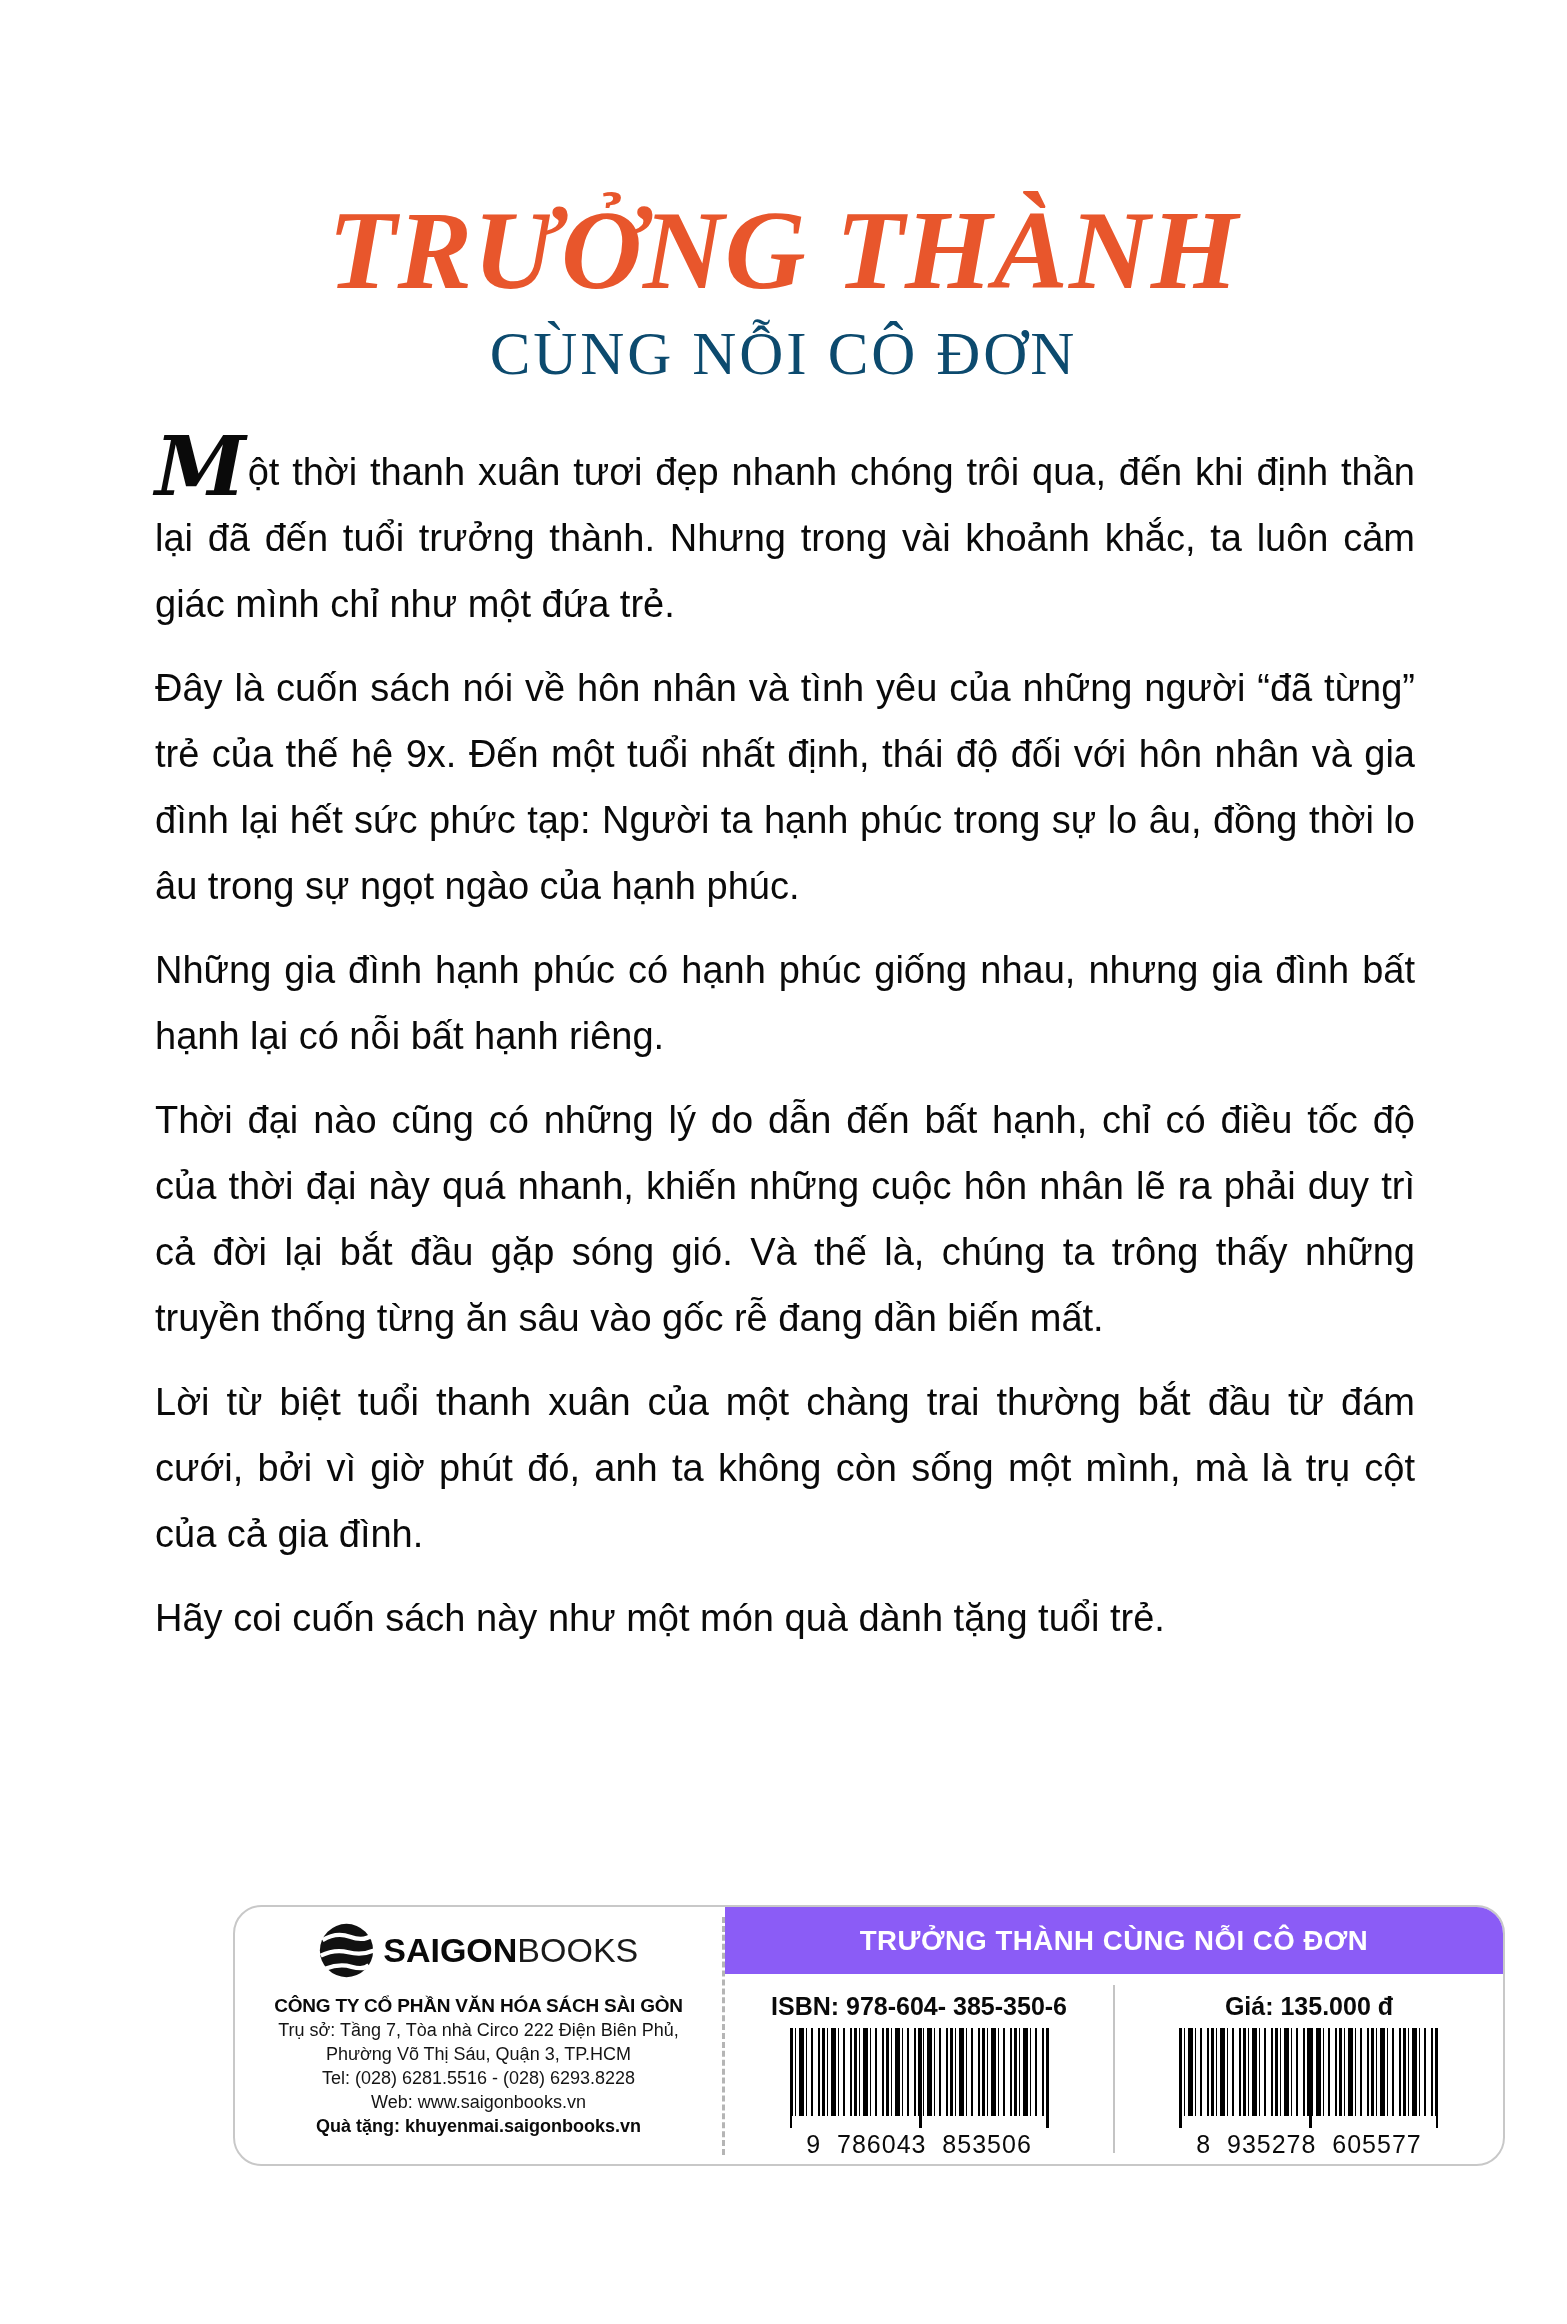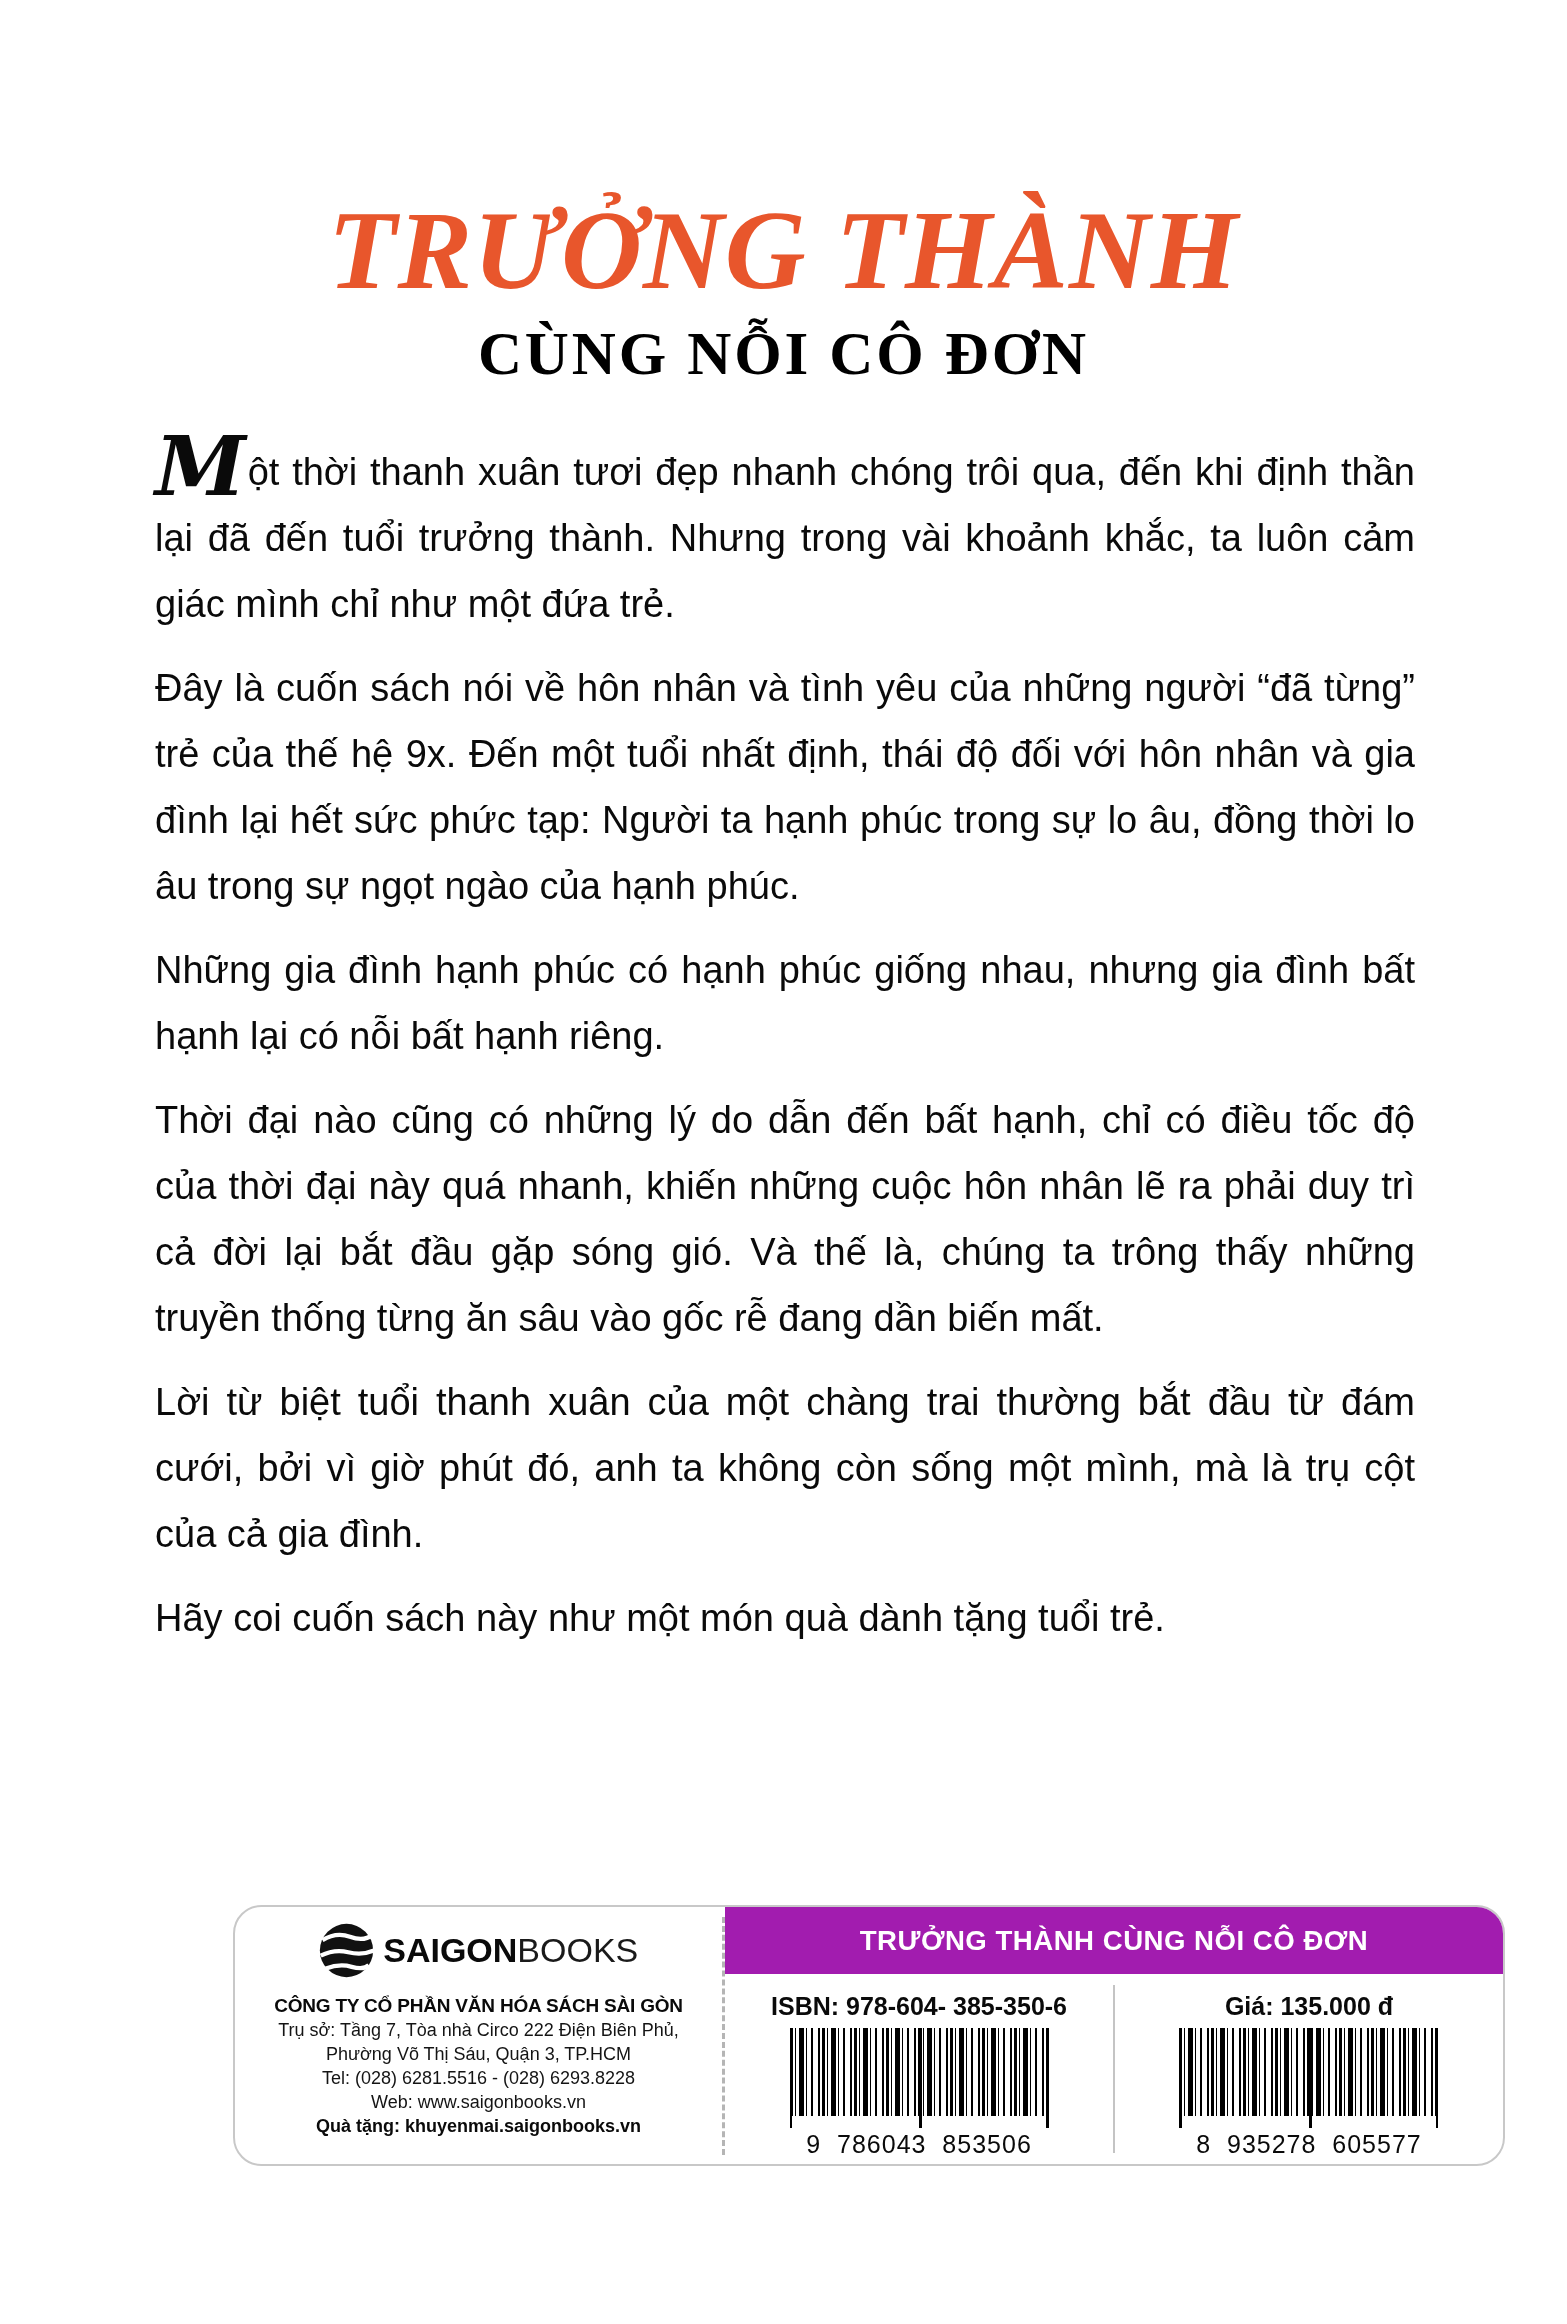--- a/index.html
+++ b/index.html
@@ -18,23 +18,23 @@
   .book-title{
     margin:0;
     font-family:"Liberation Serif","DejaVu Serif",serif;
     font-style:italic;font-weight:700;
     font-size:112px;line-height:1.05;
     color:#e8562c;letter-spacing:1px;
   }
   .book-subtitle{
     margin:13.3px 0 0 0;
     font-family:"Liberation Serif","DejaVu Serif",serif;
-    font-weight:700;
+    font-weight:400;
     font-size:61px;line-height:1.0;
-    color:#000000;letter-spacing:2.9px;
+    color:#0c4a6e;letter-spacing:2.9px;
   }
 
   
   .body-text{
     position:absolute;top:439px;left:155px;width:1260px;
     font-size:38px;line-height:66px;
     text-align:justify;
   }
   .body-text p{margin:0 0 18px 0;}
   .dropcap{
@@ -73,21 +73,21 @@
 
   .dash-divider{
     flex:0 0 0;
     border-left:3.8px dashed #b5b5b5;
     margin:9.5px 0;
   }
 
   .pub-right{flex:1 1 auto;display:flex;flex-direction:column;}
   .band{
     height:67px;flex:0 0 67px;
-    background:#a21caf;
+    background:#8b5cf6;
     color:#ffffff;font-weight:800;font-size:27.6px;
     display:flex;align-items:center;justify-content:center;
     letter-spacing:0.5px;
   }
   .codes{flex:1 1 auto;display:flex;align-items:stretch;}
   .code-half{
     flex:1 1 50%;
     display:flex;flex-direction:column;align-items:center;
     padding-top:11.4px;box-sizing:border-box;justify-content:center;
   }

